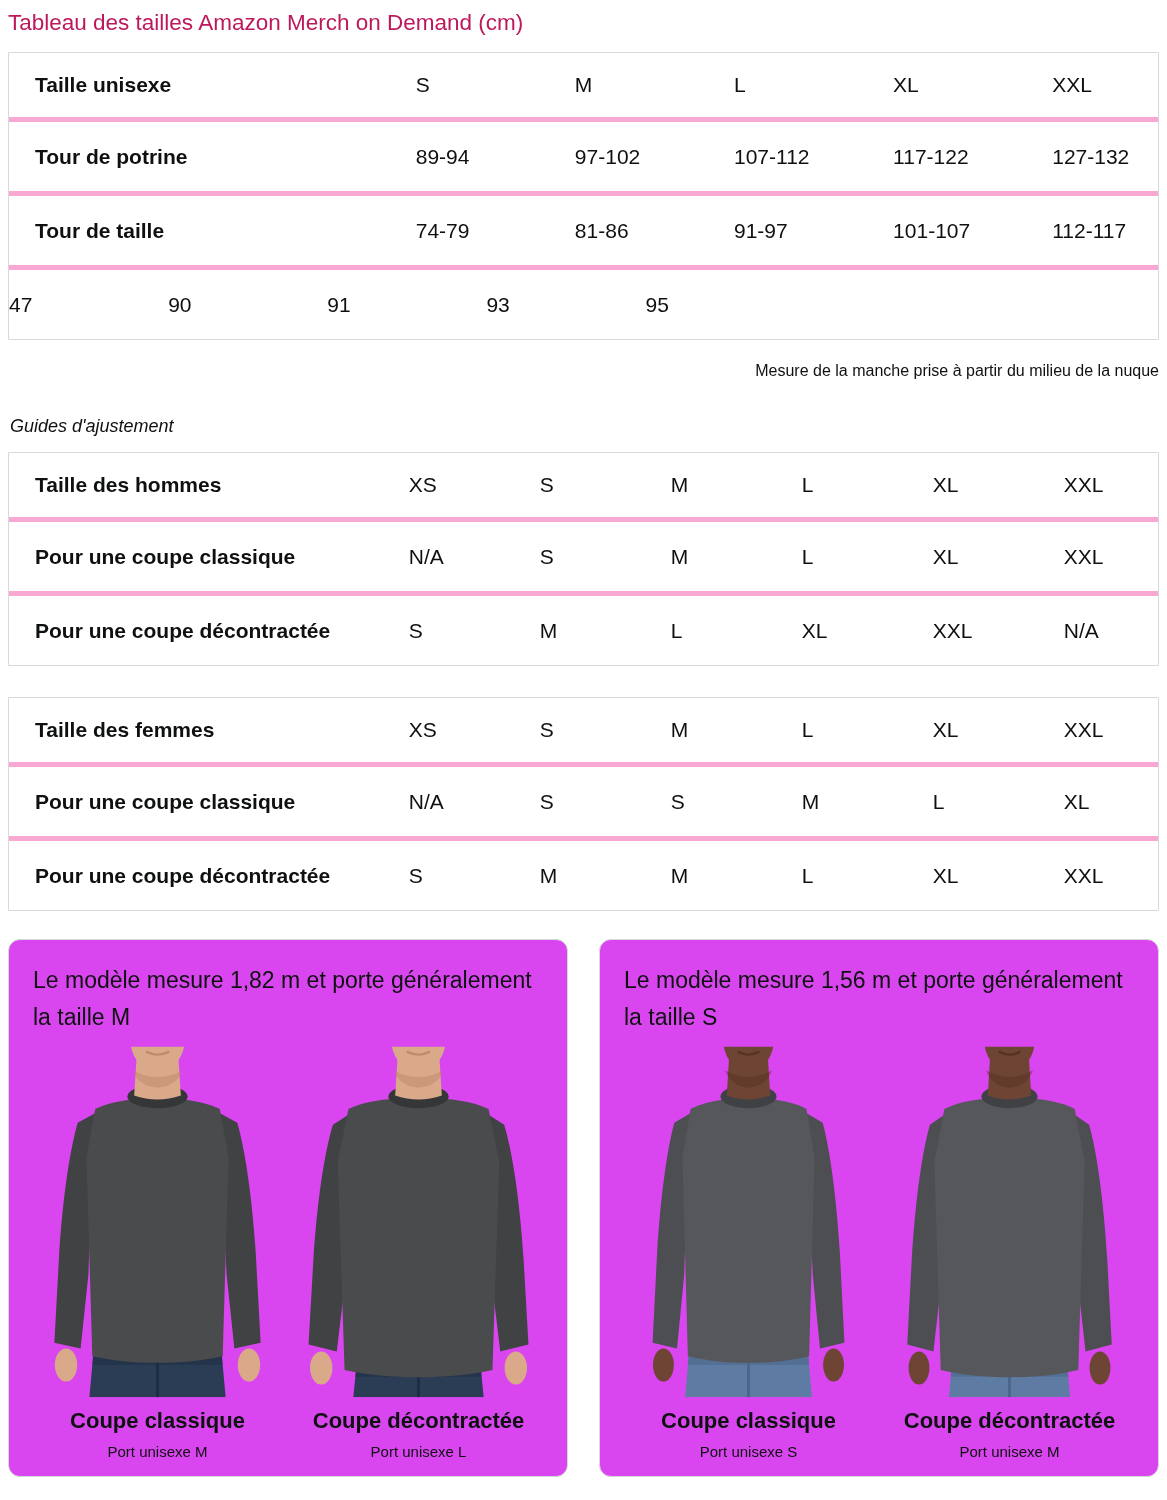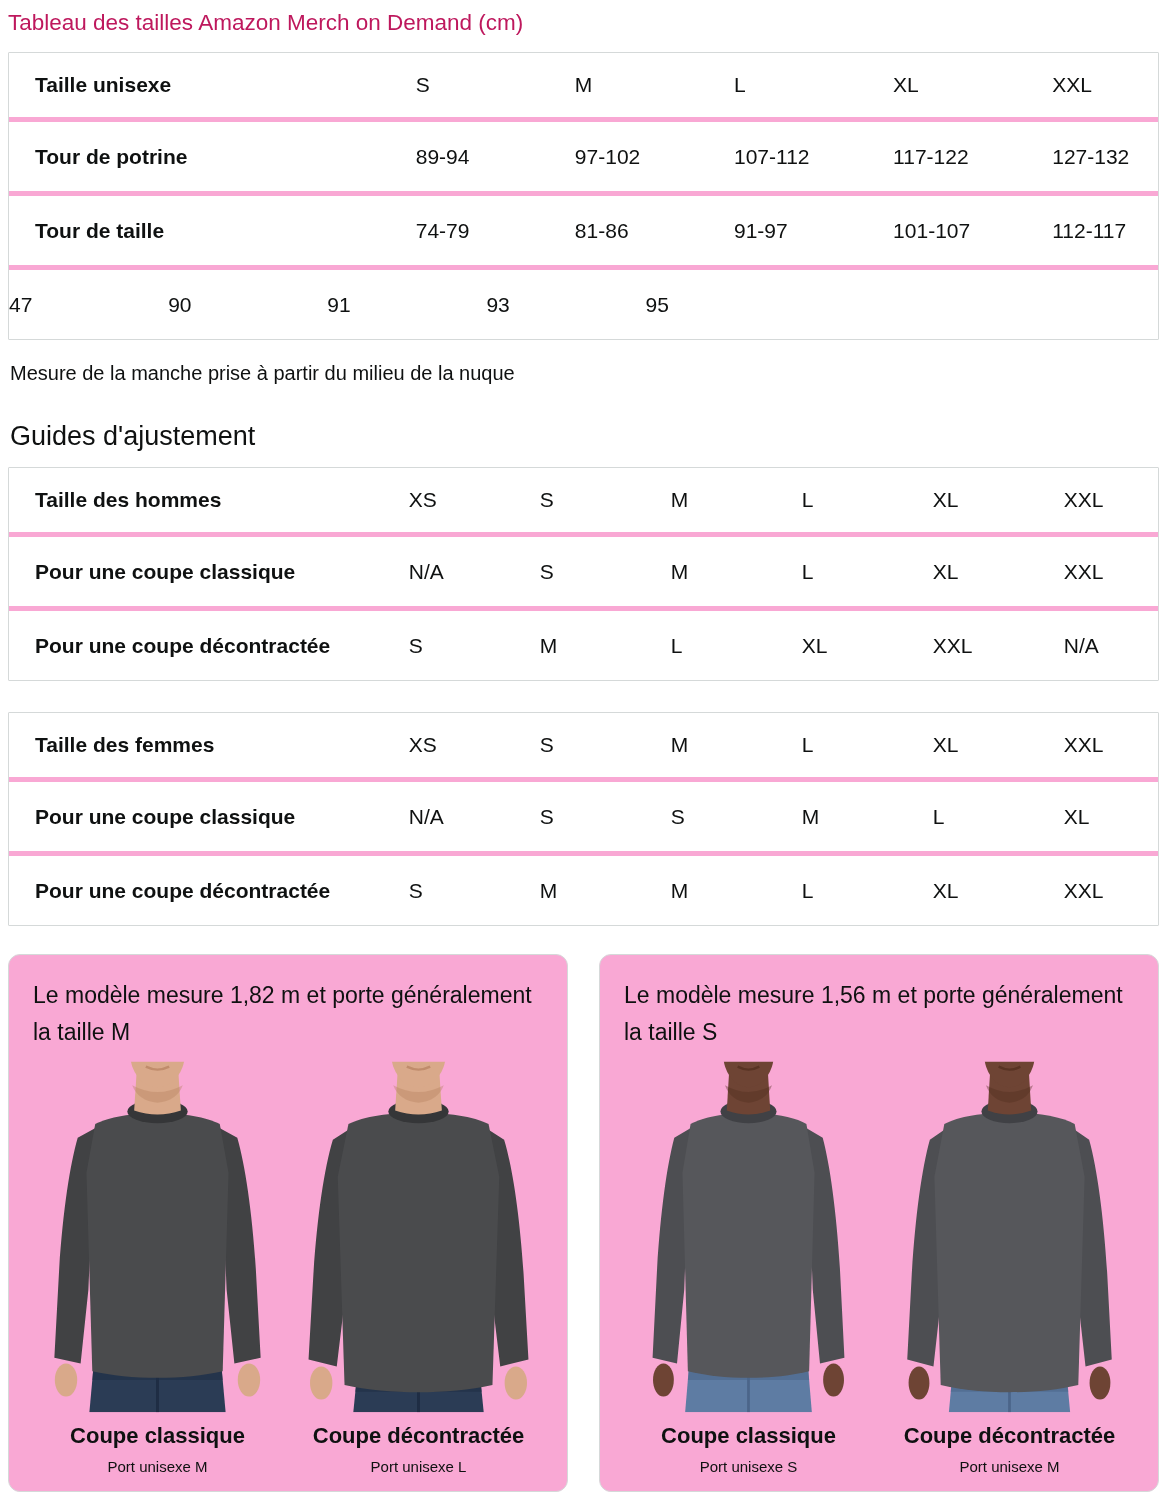--- a/index.html
+++ b/index.html
@@ -13,28 +13,28 @@
   .trow:first-child{border-top:none;min-height:64px;}
   .tcell{font-size:21px;box-sizing:border-box;white-space:nowrap;padding:0 6px 0 0;}
   .tcell.lbl{font-weight:700;padding-left:26px;}
   .t1 .lbl{width:35.4%;}
   .t1 .val{width:13.85%;}
   .t1 .val:last-child{flex:1;}
   .t2 .lbl{width:34.8%;}
   .t2 .val{width:11.4%;}
   .t2 .val:last-child{flex:1;}
 
-  .note{font-size:20px;margin:22px 0 0 2px;}
-  .subheading{font-size:27px;font-weight:400;margin:36px 0 15px 2px;}
+  .note{font-size:16px;margin:22px 0 0 2px;text-align:right;}
+  .subheading{font-size:18px;font-weight:400;margin:36px 0 15px 2px;font-style:italic;}
   .tbl.men{margin-top:0;}
   .tbl.women{margin-top:31px;}
 
   .cards{display:flex;gap:31px;margin-top:28px;}
   .card{flex:1;border:1px solid #d5d9d9;border-radius:12px;box-sizing:border-box;
-        padding:20px 22px 16px 22px;background:#f9a8d4;}
+        padding:20px 22px 16px 22px;background:#d946ef;}
   .card-heading{font-size:23px;line-height:37px;margin:2px 0 10px 2px;}
   .figures{display:flex;justify-content:space-between;}
   .fig{margin:0;text-align:center;width:calc(50% - 4px);}
   .model{width:100%;height:352px;display:block;}
   .fit-label{font-size:22px;font-weight:700;margin-top:10px;}
   .size-label{font-size:15px;margin-top:9px;}
 
   
   .men-fig{--skin:#d9a98a;--skin-dark:#b5805f;--shirt:#4a4b4d;--shirt2:#414244;
            --shirt-dark:#353638;--jeans:#2b3c55;--jeans-dark:#1f2d44;}

